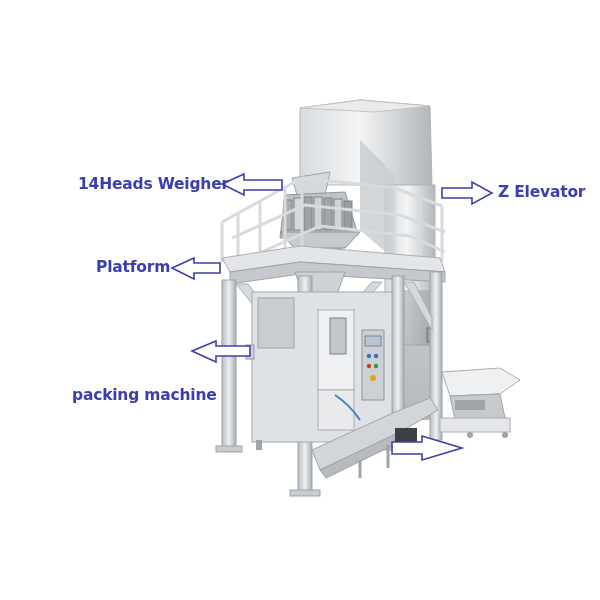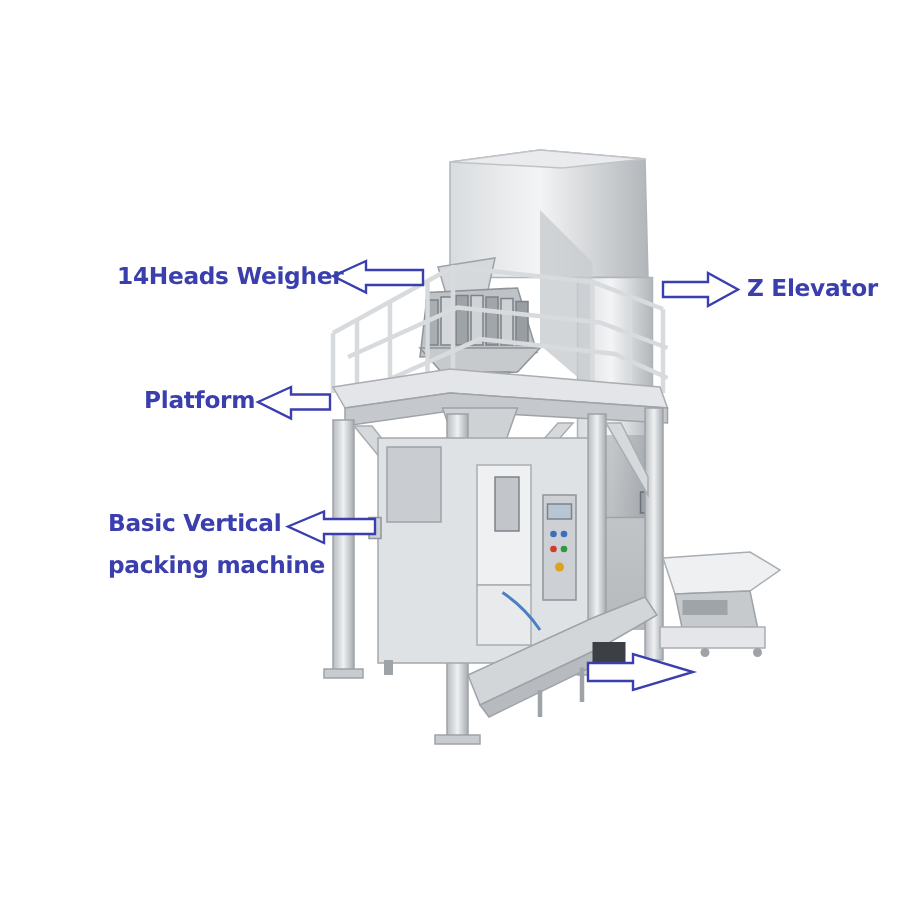--- a/index.html
+++ b/index.html
@@ -130,16 +130,15 @@
       <polygon points="442,188 472,188 472,182 492,193 472,204 472,198 442,198"></polygon>
       <polygon points="172,268 194,258 194,263 220,263 220,273 194,273 194,279"></polygon>
       <polygon points="192,351 216,341 216,346 250,346 250,356 216,356 216,362"></polygon>
       <polygon points="392,442 422,442 422,436 462,448 422,460 422,454 392,454"></polygon>
     </g>
   </svg>
 
   <div class="label" style="left:78px; top:172px;">14Heads Weigher</div>
   <div class="label" style="left:498px; top:180px;text-align:right;">Z Elevator</div>
   <div class="label" style="left:96px; top:255px;text-align:center;">Platform</div>
-  <div class="label" style="left:72px; top:337px;">Basic Vertical</div>
-  <div class="label" style="left:72px; top:365px;">packing machine</div>
+  <div class="label" style="left:72px; top:383px;">packing machine</div>
 
 </div>
 
 </body></html>

